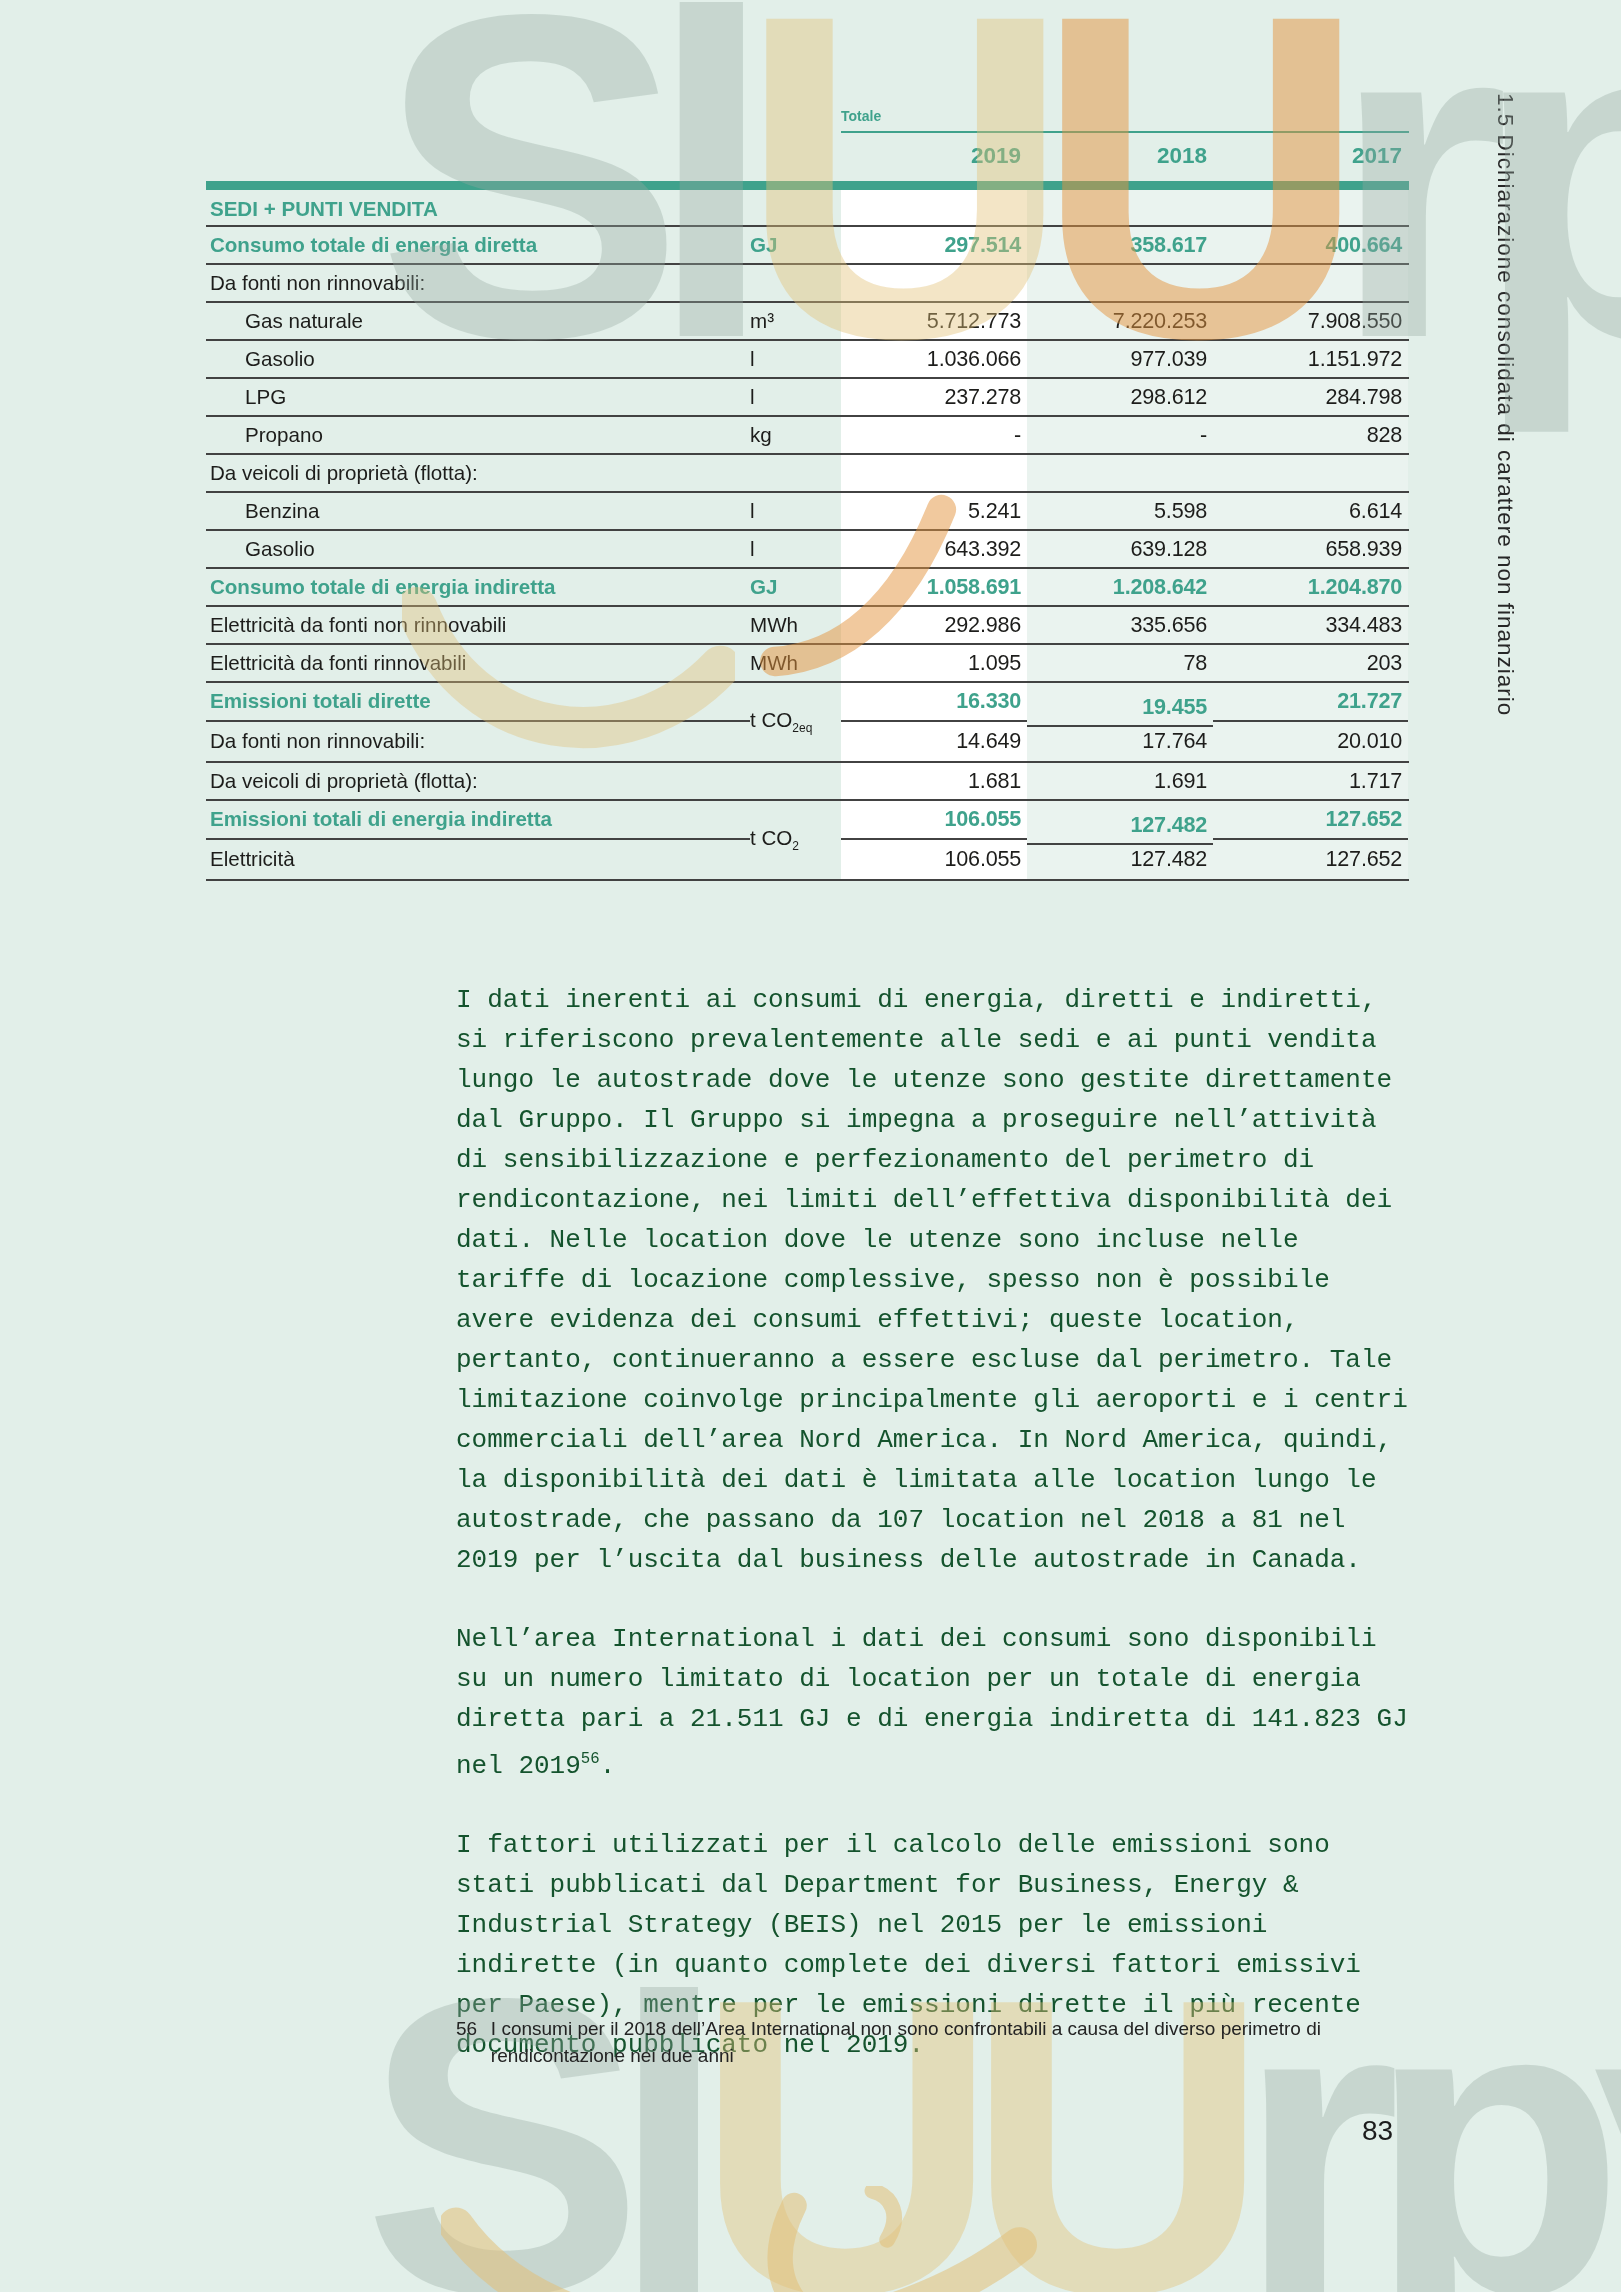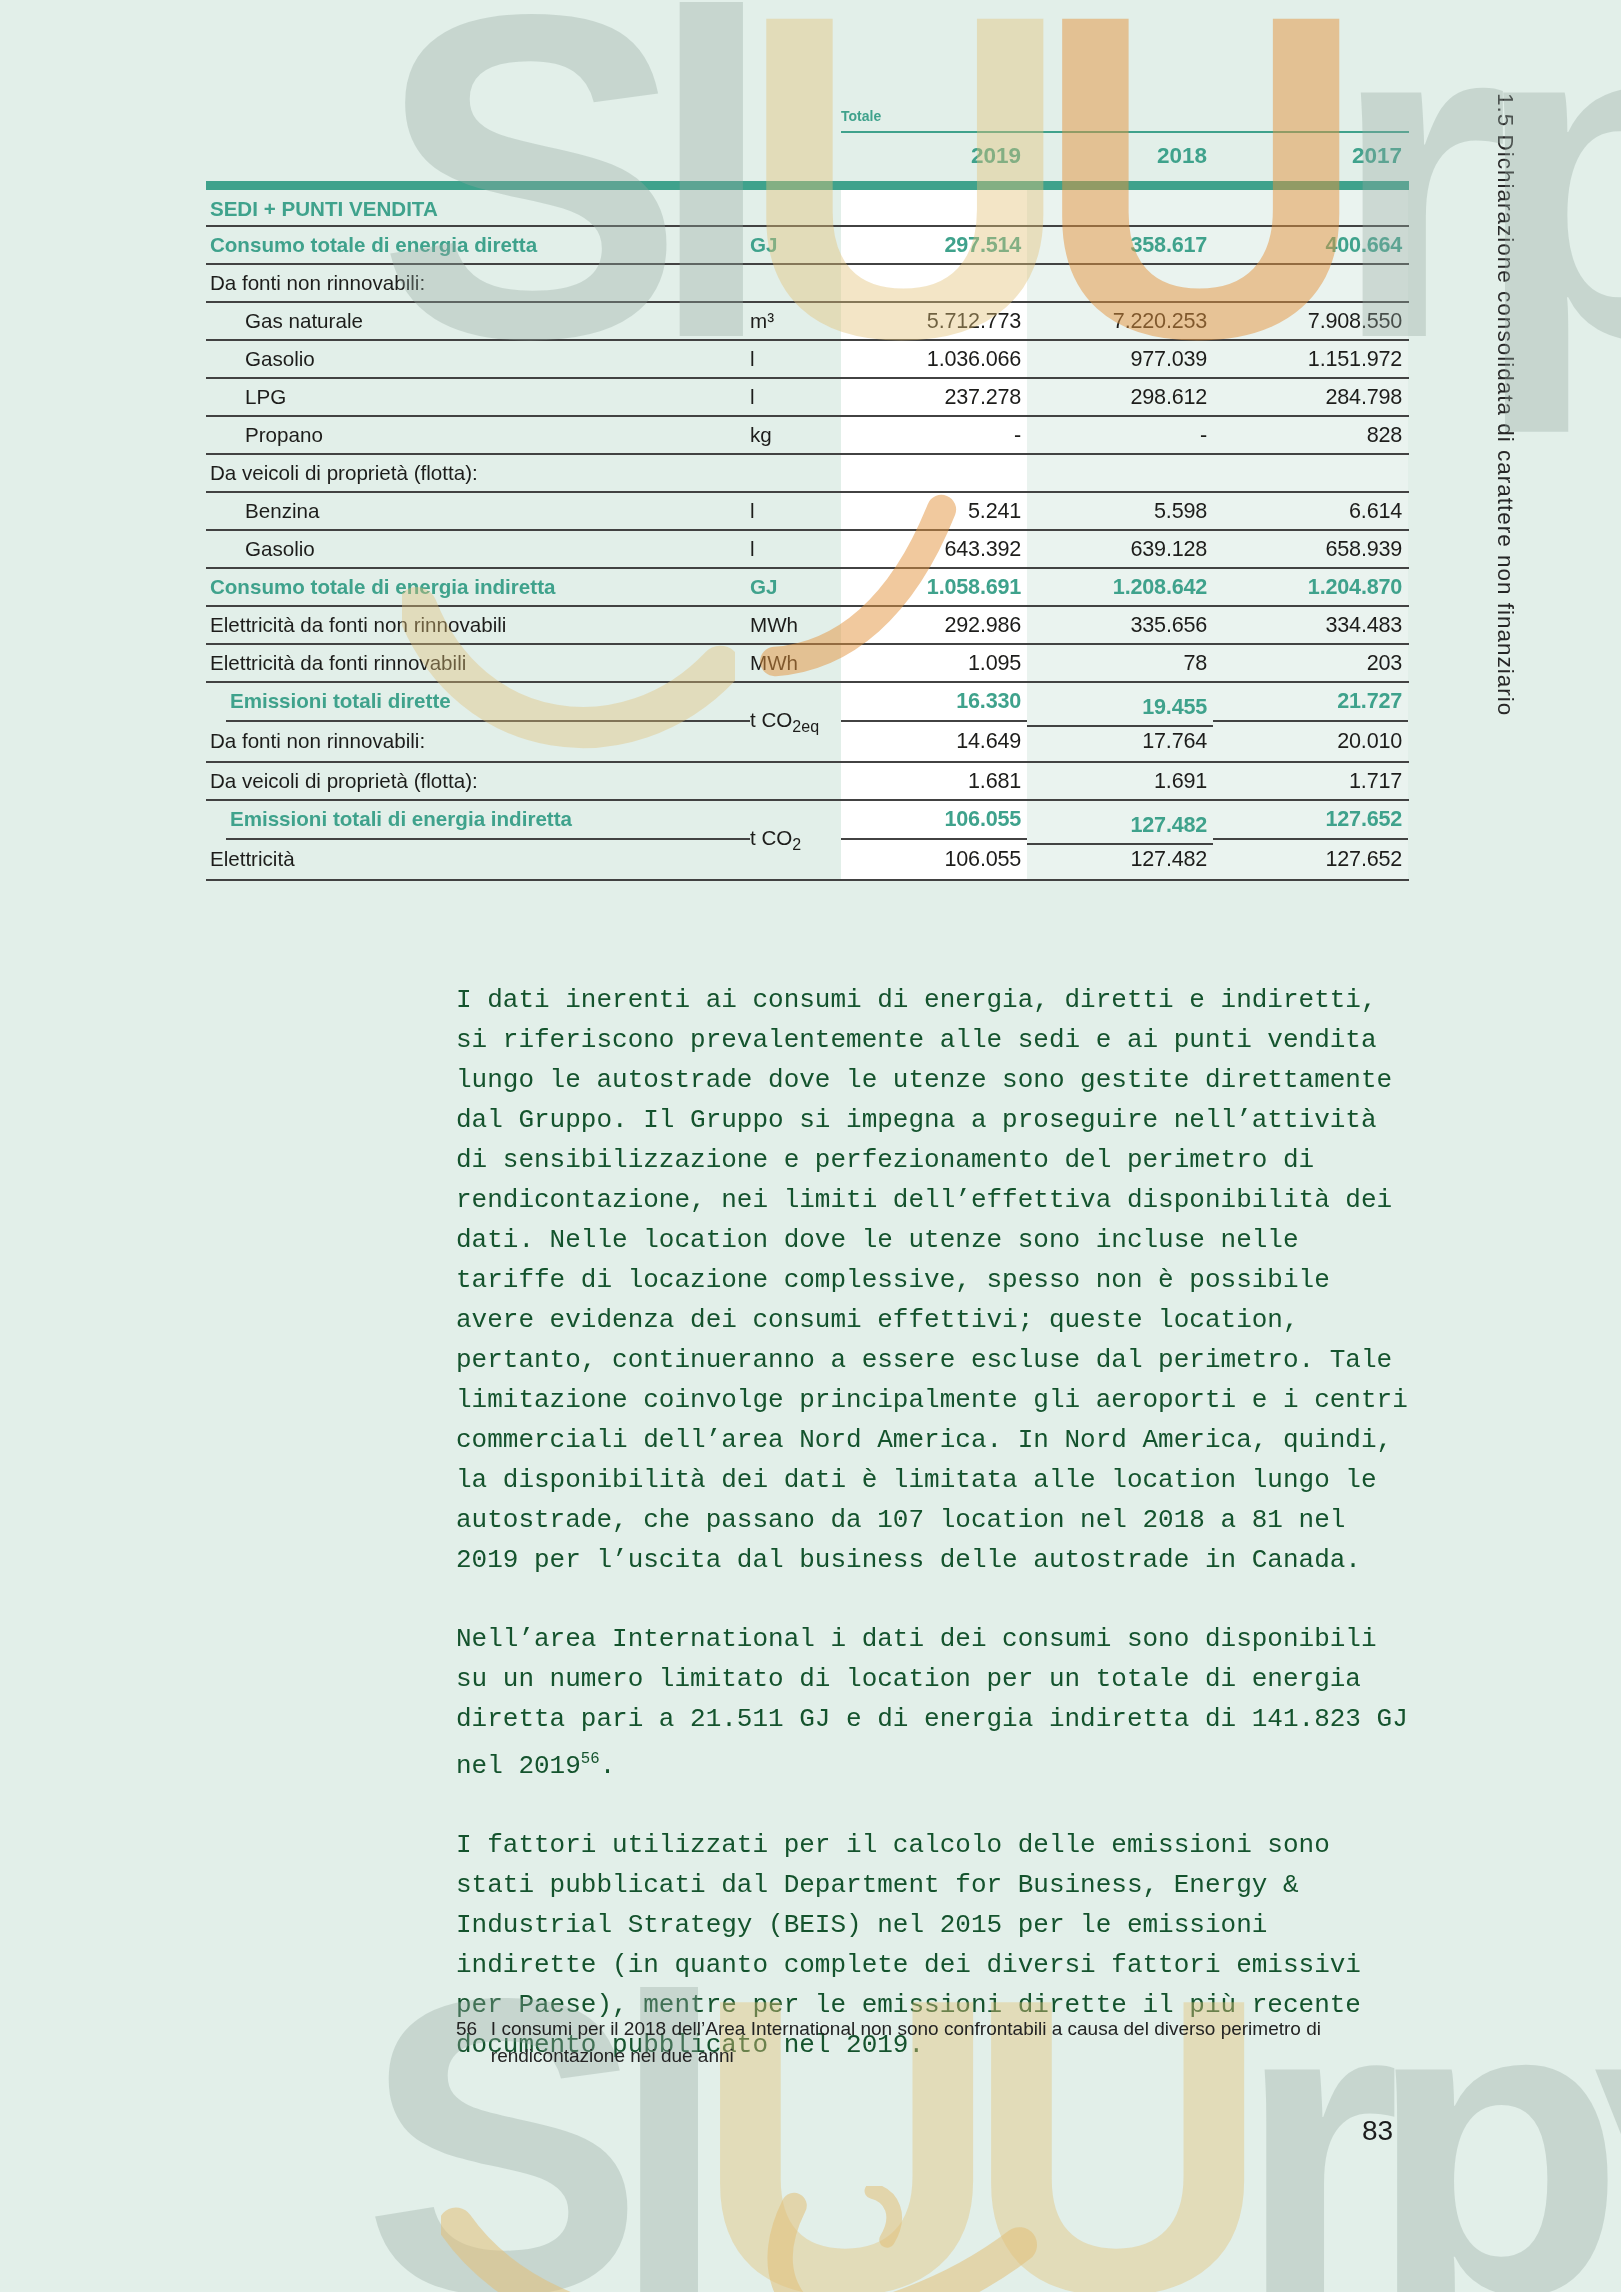--- a/index.html
+++ b/index.html
@@ -66,22 +66,22 @@
     font-size:20.6px;
   }
   .c-label{padding-left:3.9px;}
   .c-label.indent{padding-left:39px;}
   .c-unit{font-size:20.6px;}
   .c-val{text-align:right;padding-right:5.9px;font-size:21.6px;letter-spacing:-0.2px;}
   .hl{color:var(--teal);font-weight:bold;}
   .pb{border-bottom:2px solid var(--line);height:100%;display:flex;align-items:center;}
   .pb.c-val{justify-content:flex-end;}
   .unit-span{grid-area:1/2/3/3;align-self:center;}
-  .unit-span sub{font-size:16px;}
-  .r1c1{grid-area:1/1;margin-left:20px;}.r1c3{grid-area:1/3;}.r1c4{grid-area:1/4;margin-top:11px;}.r1c5{grid-area:1/5;}
+  .unit-span sub{font-size:12px;}
+  .r1c1{grid-area:1/1;}.r1c3{grid-area:1/3;}.r1c4{grid-area:1/4;margin-top:11px;}.r1c5{grid-area:1/5;}
   .r2c1{grid-area:2/1;}.r2c3{grid-area:2/3;}.r2c4{grid-area:2/4;}.r2c5{grid-area:2/5;}
 
   
   .body-text{
     position:absolute;left:456px;top:980px;width:961px;z-index:1;
     font-family:Liberation Mono, monospace;
     font-size:26px;line-height:40px;color:#14532d;
   }
   .body-text p{margin-bottom:39px;}
   .body-text sup{font-size:15.7px;}

